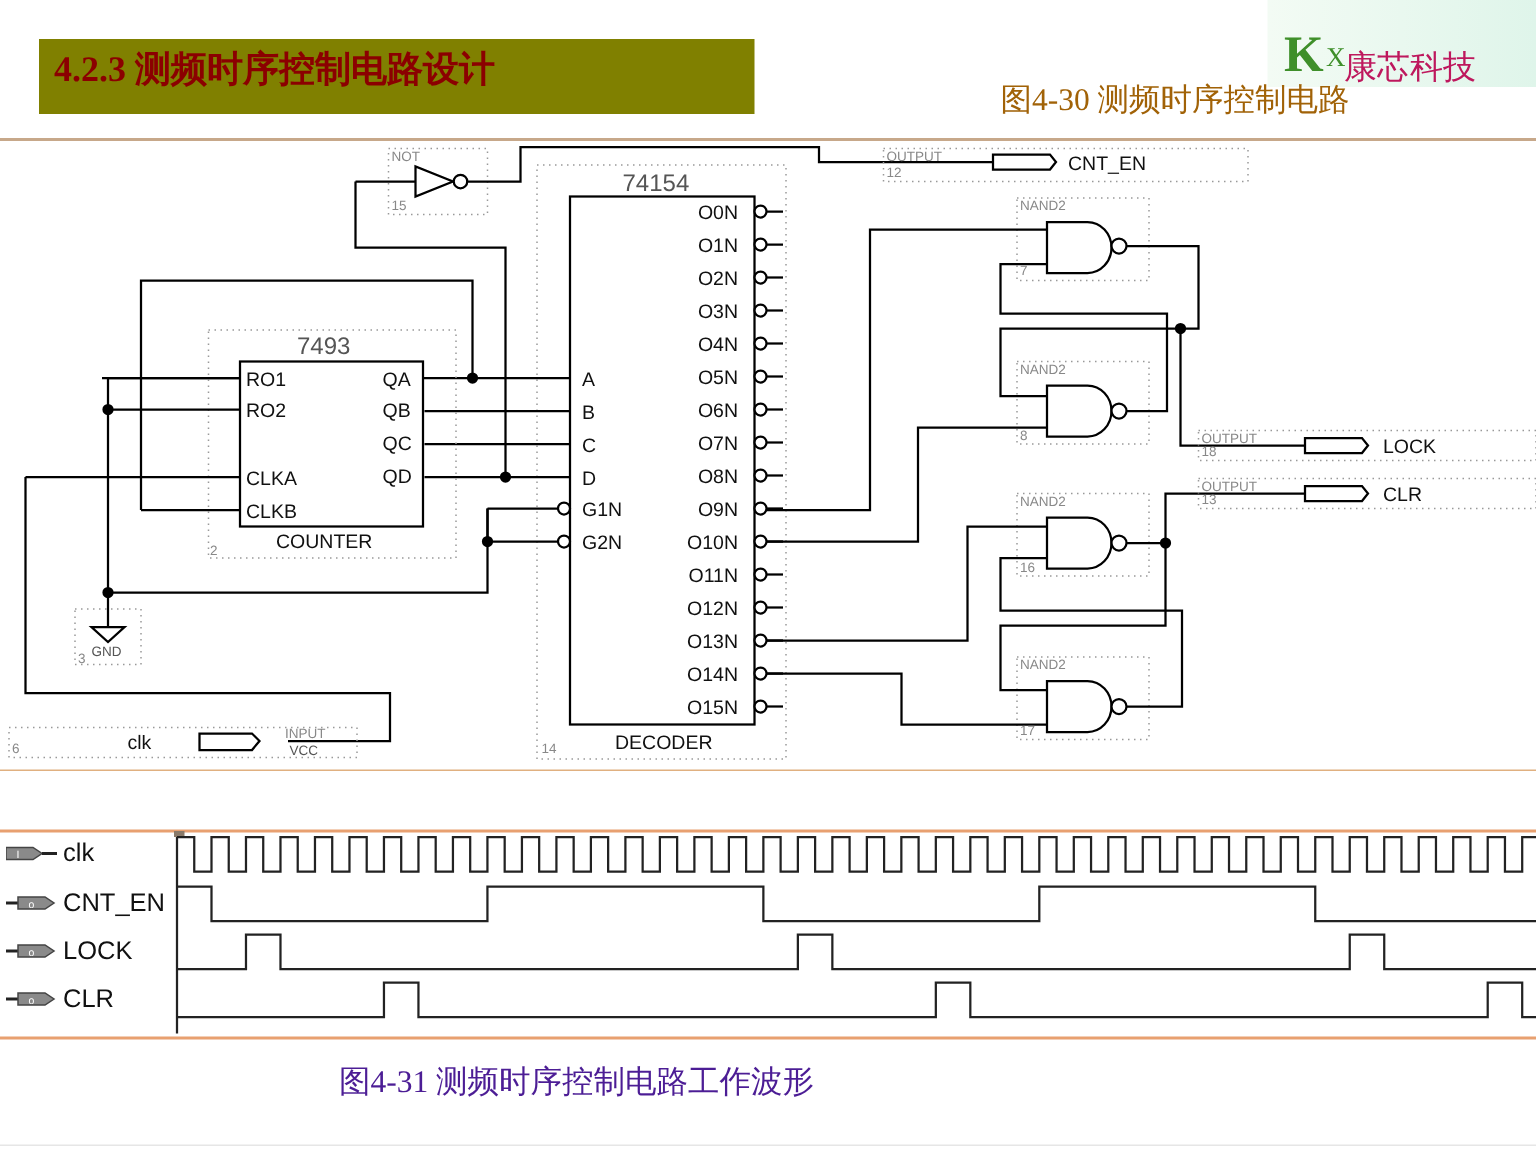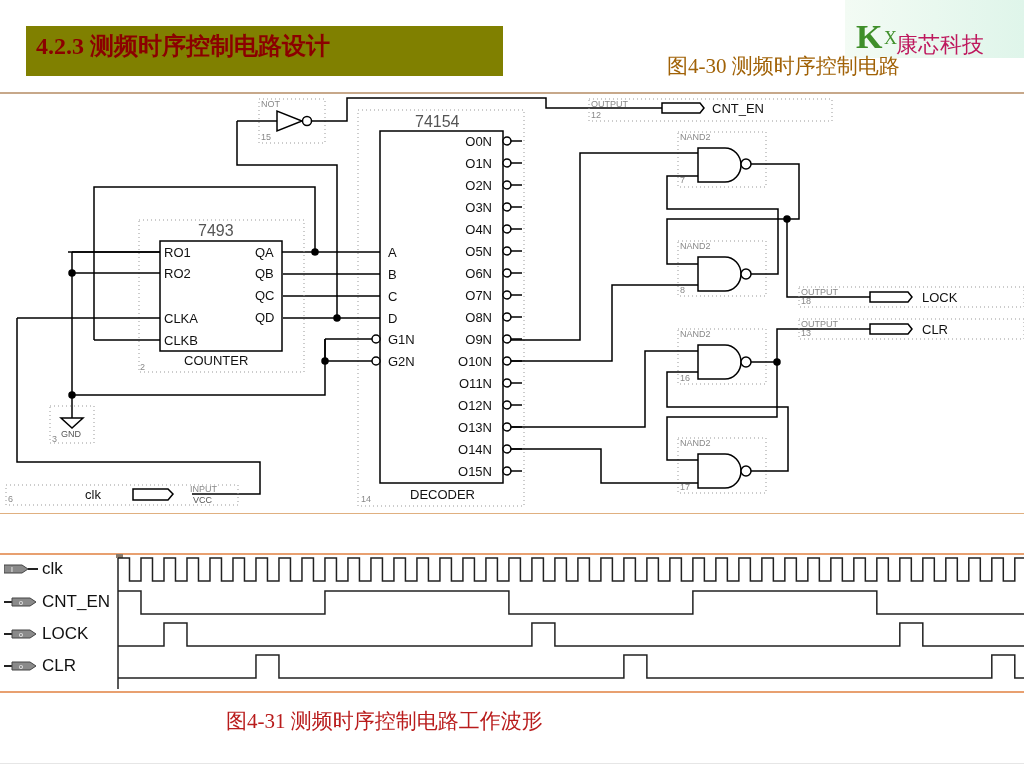--- a/index.html
+++ b/index.html
@@ -4,21 +4,21 @@
 <style>
   html,body{margin:0;padding:0;}
   body{width:1024px;height:768px;position:relative;background:#ffffff;overflow:hidden;font-family:"Liberation Sans",sans-serif;}
   .title-bar{position:absolute;left:26px;top:26px;width:477px;height:50px;background:#808000;}
   .title-text{position:absolute;left:36px;top:30px;font-family:"Liberation Serif",serif;font-weight:bold;font-size:24px;color:#8b0000;white-space:nowrap;}
   .logo-bg{position:absolute;left:845px;top:0;width:179px;height:58px;background:linear-gradient(90deg,#f3fbf4,#dff5ea);}
   .logo-k{position:absolute;left:856px;top:18px;font-family:"Liberation Serif",serif;font-weight:bold;font-size:34px;color:#3f8f2a;}
   .logo-x{position:absolute;left:884px;top:28px;font-family:"Liberation Serif",serif;font-size:18px;color:#3f8f2a;}
   .logo-name{position:absolute;left:896px;top:2px;font-family:"Liberation Serif",serif;font-size:22px;color:#be185d;margin-top:28px;}
   .fig-caption-top{position:absolute;left:667px;top:52px;font-family:"Liberation Serif",serif;font-size:21px;color:#a16207;white-space:nowrap;}
-  .fig-caption-bottom{position:absolute;left:226px;top:707px;font-family:"Liberation Serif",serif;font-size:21px;color:#b91c1c;white-space:nowrap;}
+  .fig-caption-bottom{position:absolute;left:226px;top:707px;font-family:"Liberation Serif",serif;font-size:21px;color:#4c1d95;white-space:nowrap;}
   .rule{position:absolute;left:0;width:1024px;height:2px;}
   svg text{font-family:"Liberation Sans",sans-serif;}
   .wave-label{position:absolute;font-size:17px;color:#111;}
 </style>
 </head>
 <body>
 
 <div class="title-bar"></div>
 <div class="title-text">4.2.3  测频时序控制电路设计</div>
 <div class="logo-bg"></div>

